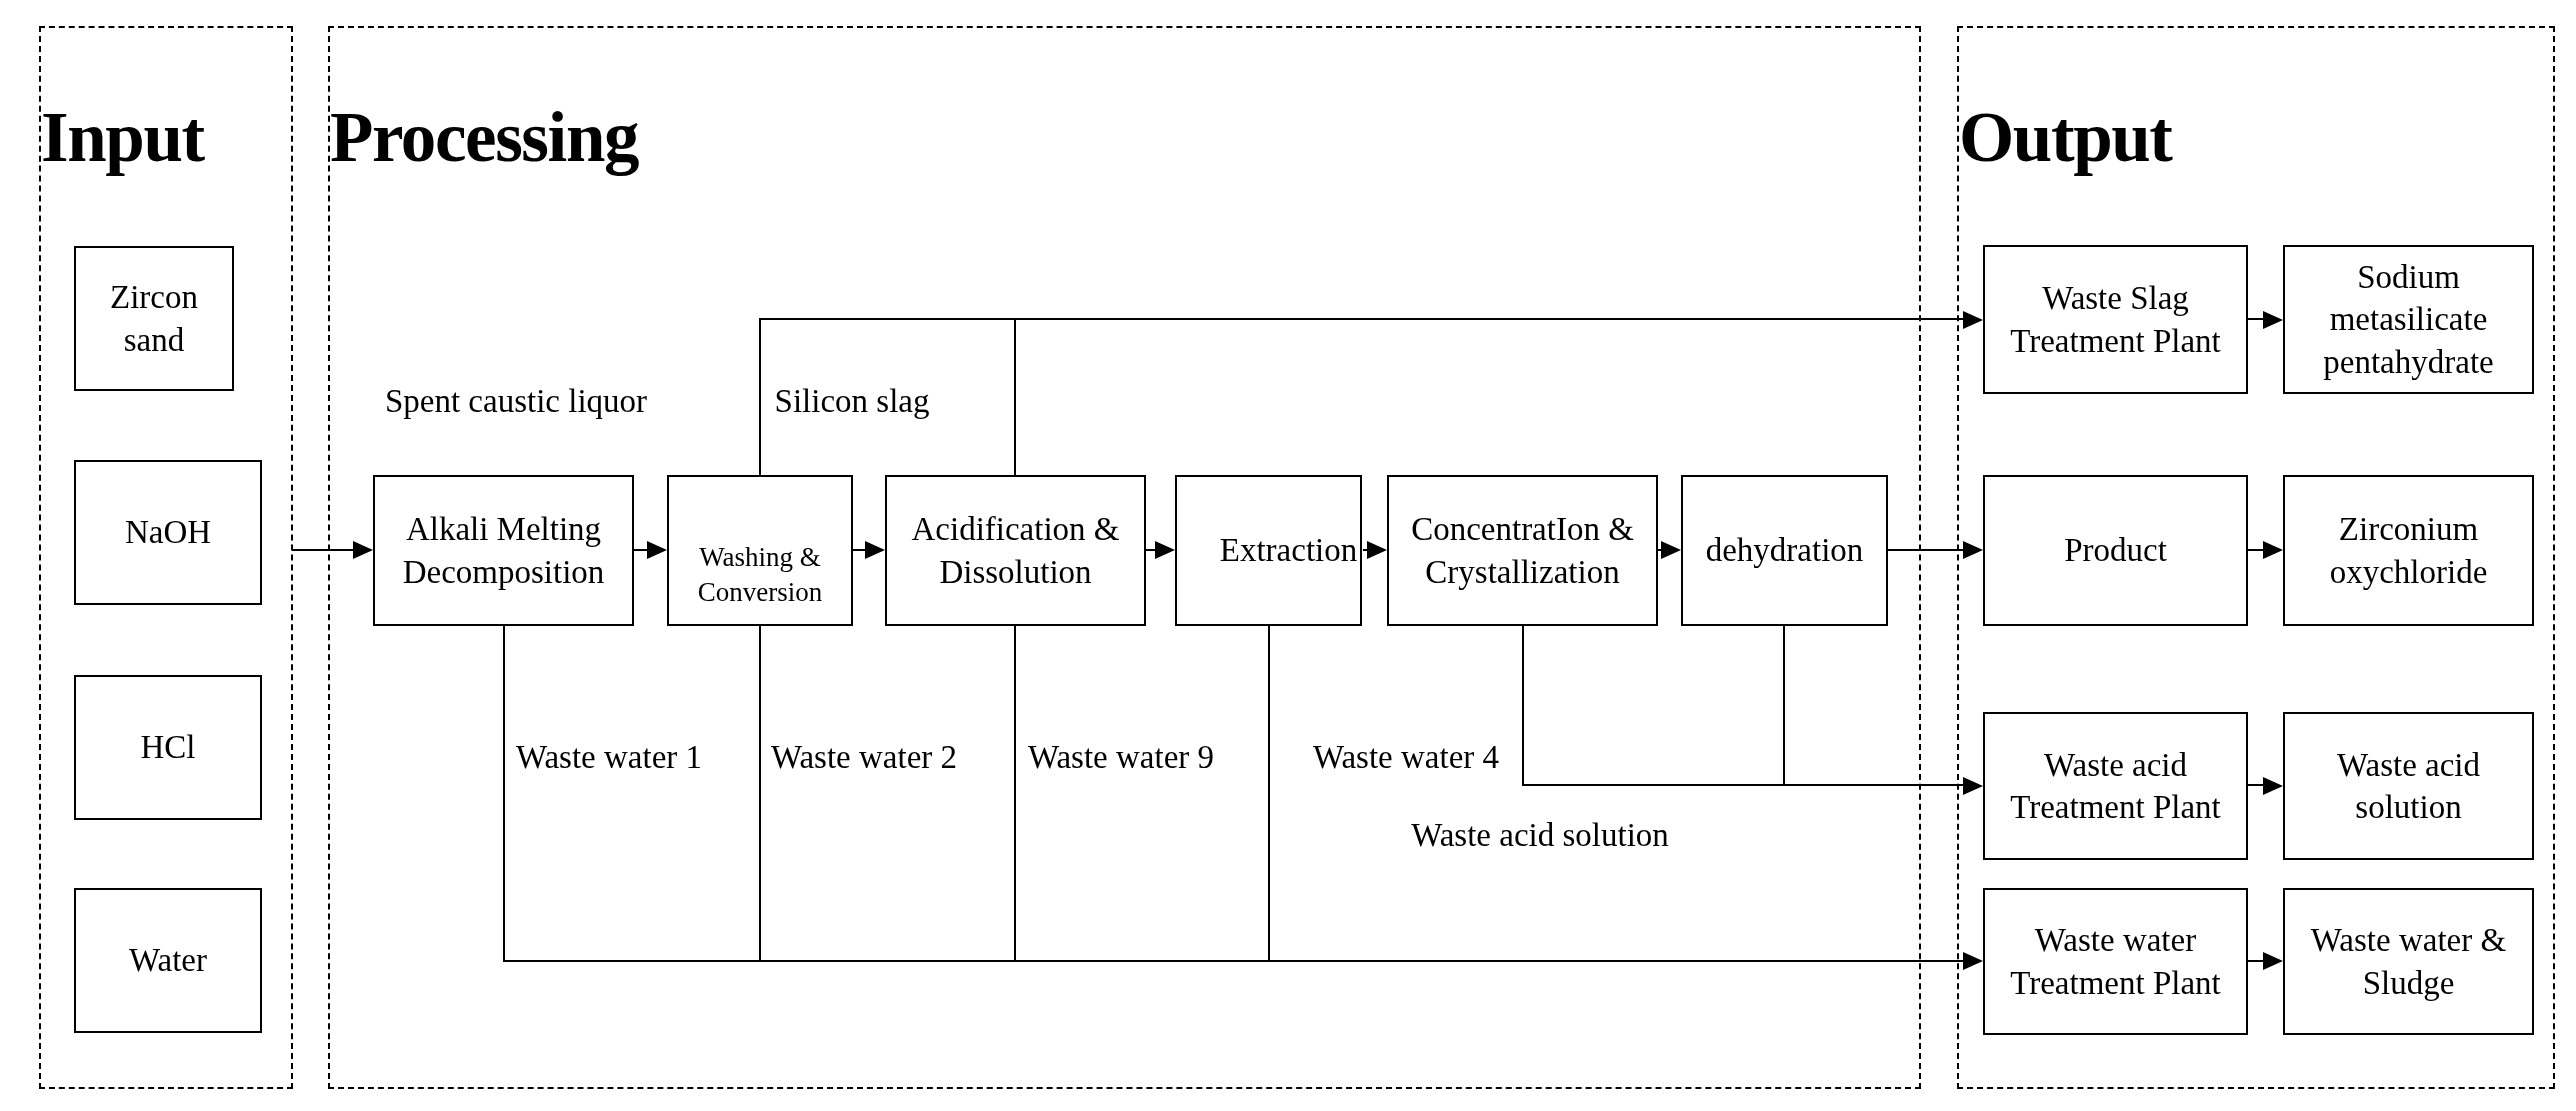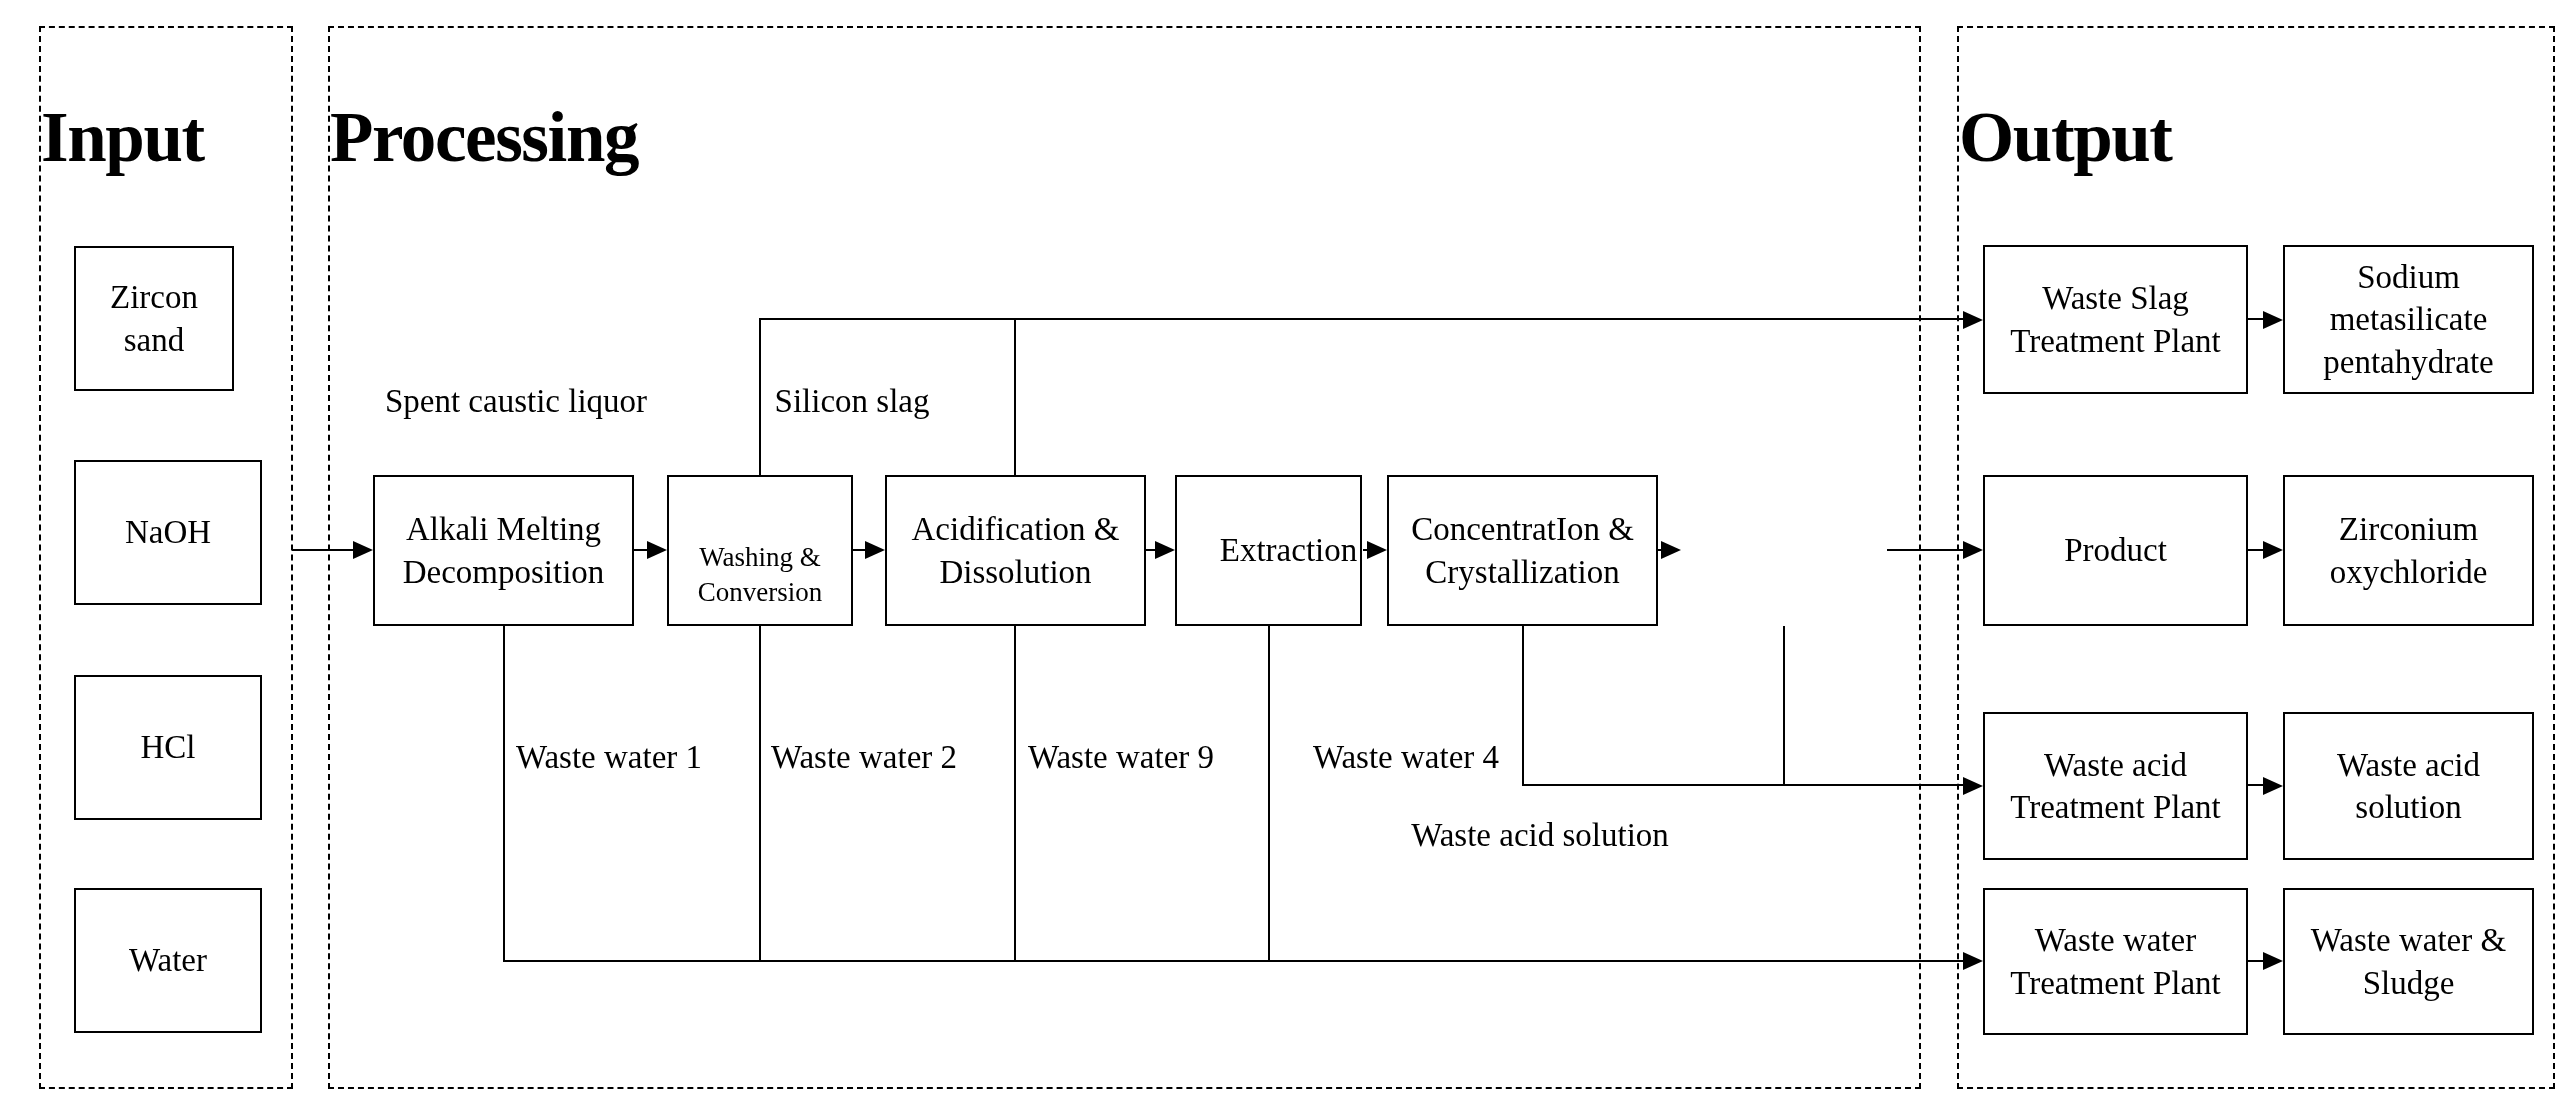--- a/index.html
+++ b/index.html
@@ -102,20 +102,23 @@
     <div class="node-label">Acidification &amp;
 Dissolution</div>
   </div>
   <div class="node" style="left:1175px;top:475px;width:187px;height:151px;padding-left:40px;">
     <div class="node-label">Extraction</div>
   </div>
   <div class="node" style="left:1387px;top:475px;width:271px;height:151px;">
     <div class="node-label">ConcentratIon &amp;
 Crystallization</div>
   </div>
+  <div class="node" style="left:1681px;top:475px;width:207px;height:151px;">
+    <div class="node-label">dehydration</div>
+  </div>
 
   <div class="node" style="left:1983px;top:245px;width:265px;height:149px;">
     <div class="node-label">Waste Slag
 Treatment Plant</div>
   </div>
   <div class="node" style="left:2283px;top:245px;width:251px;height:149px;">
     <div class="node-label">Sodium
 metasilicate
 pentahydrate</div>
   </div>

